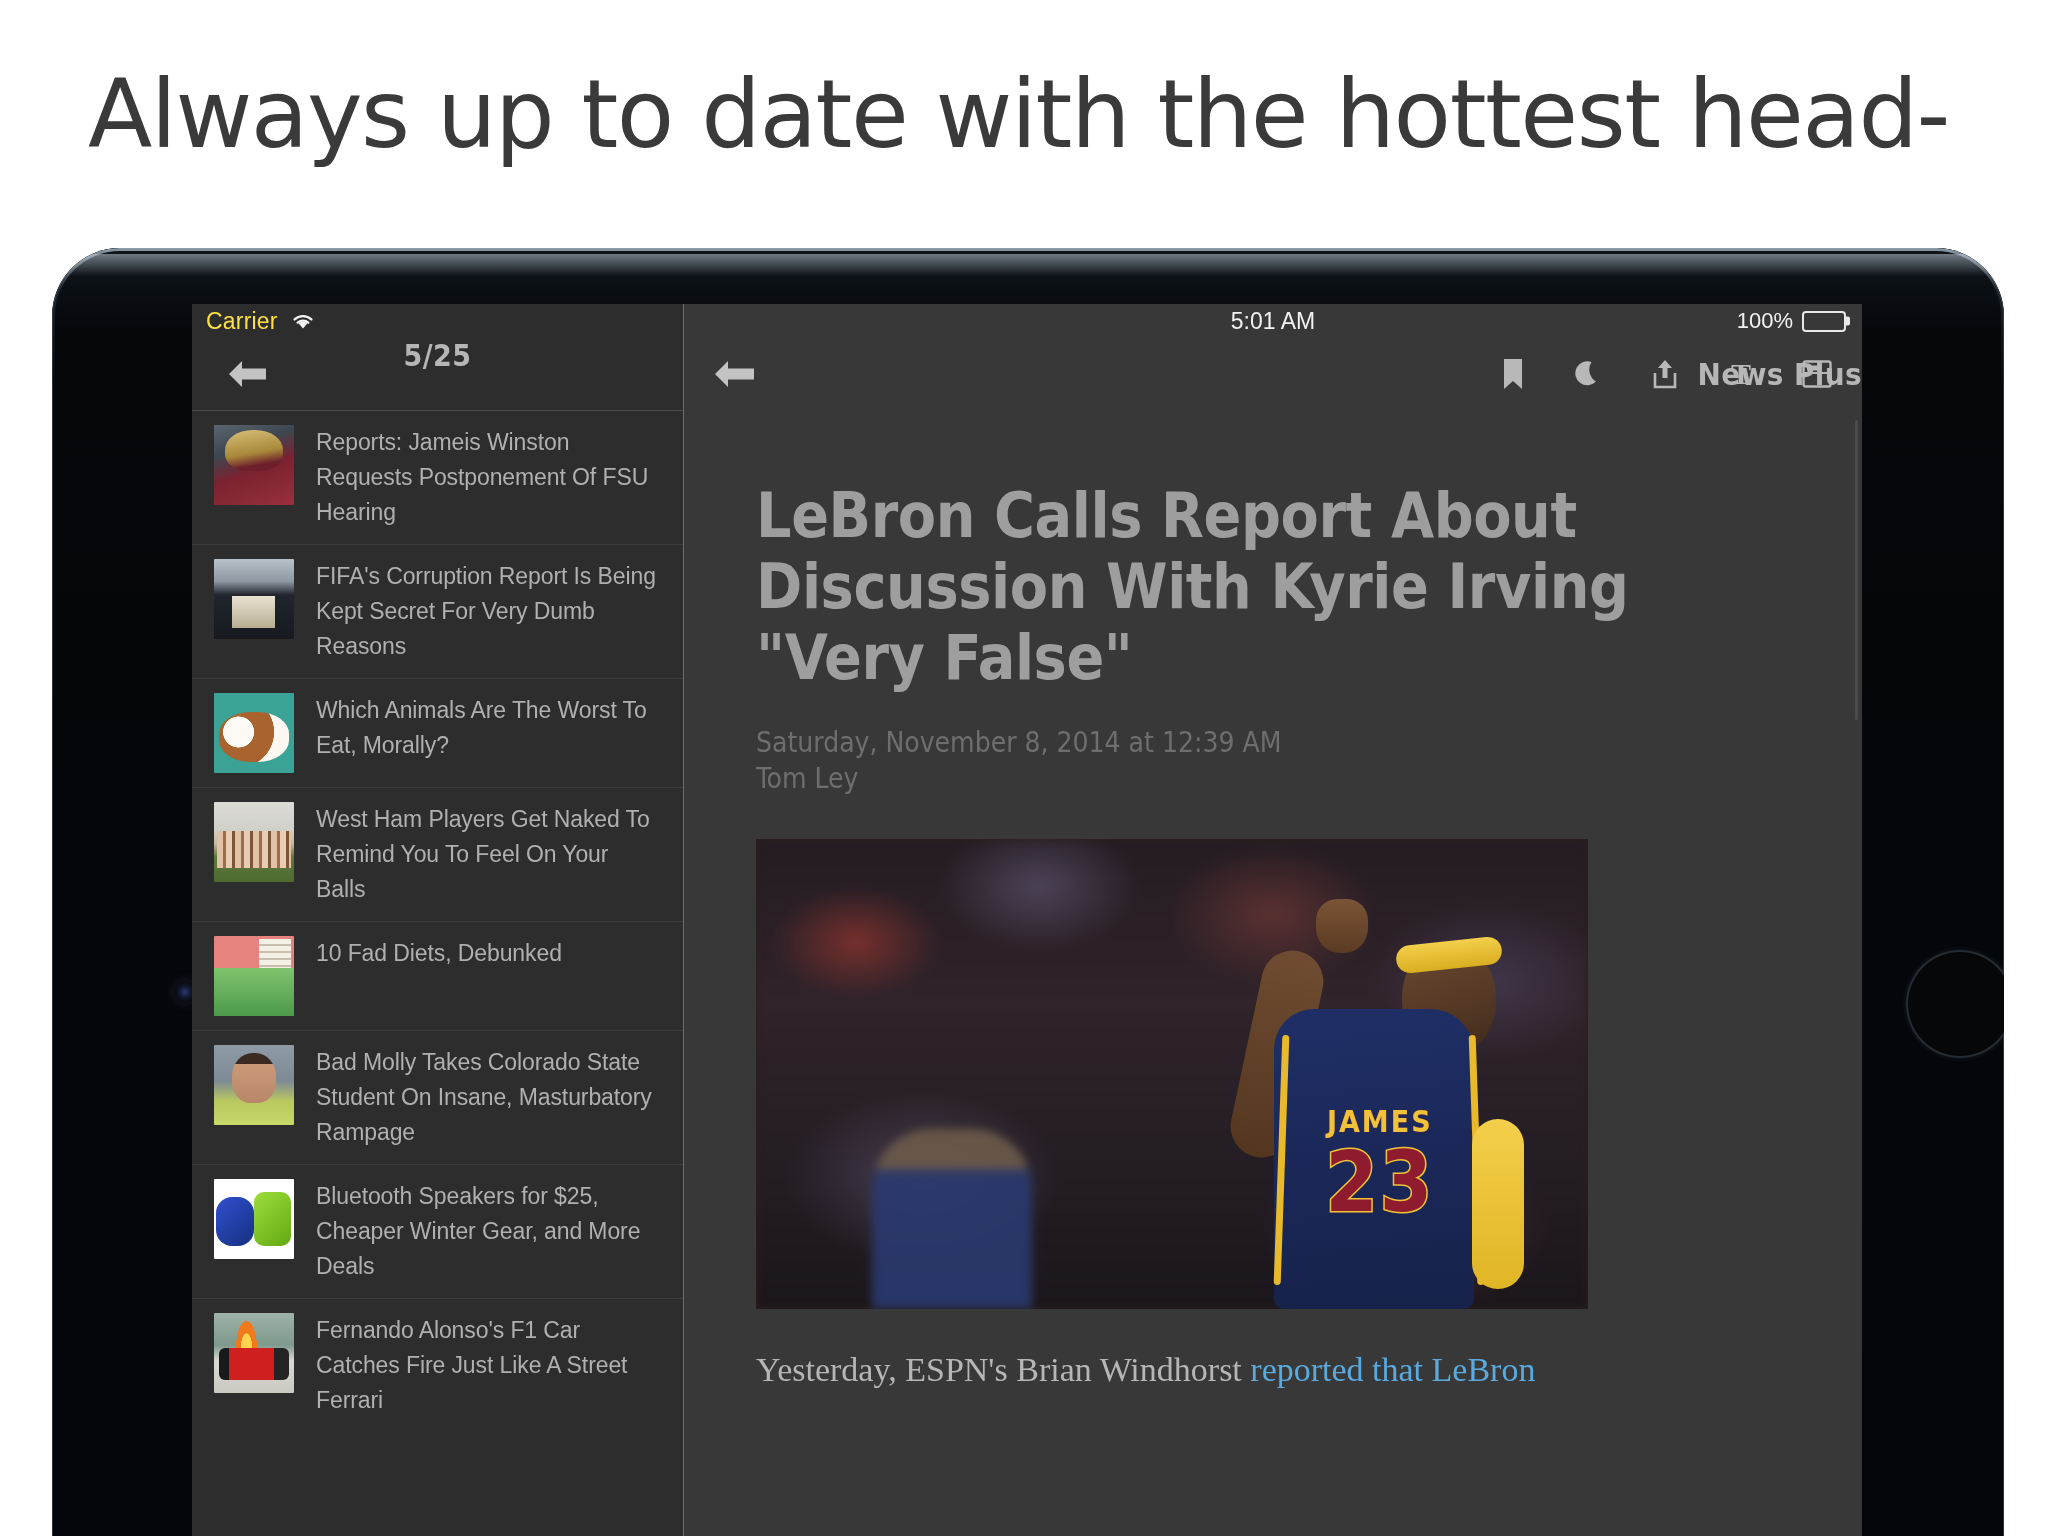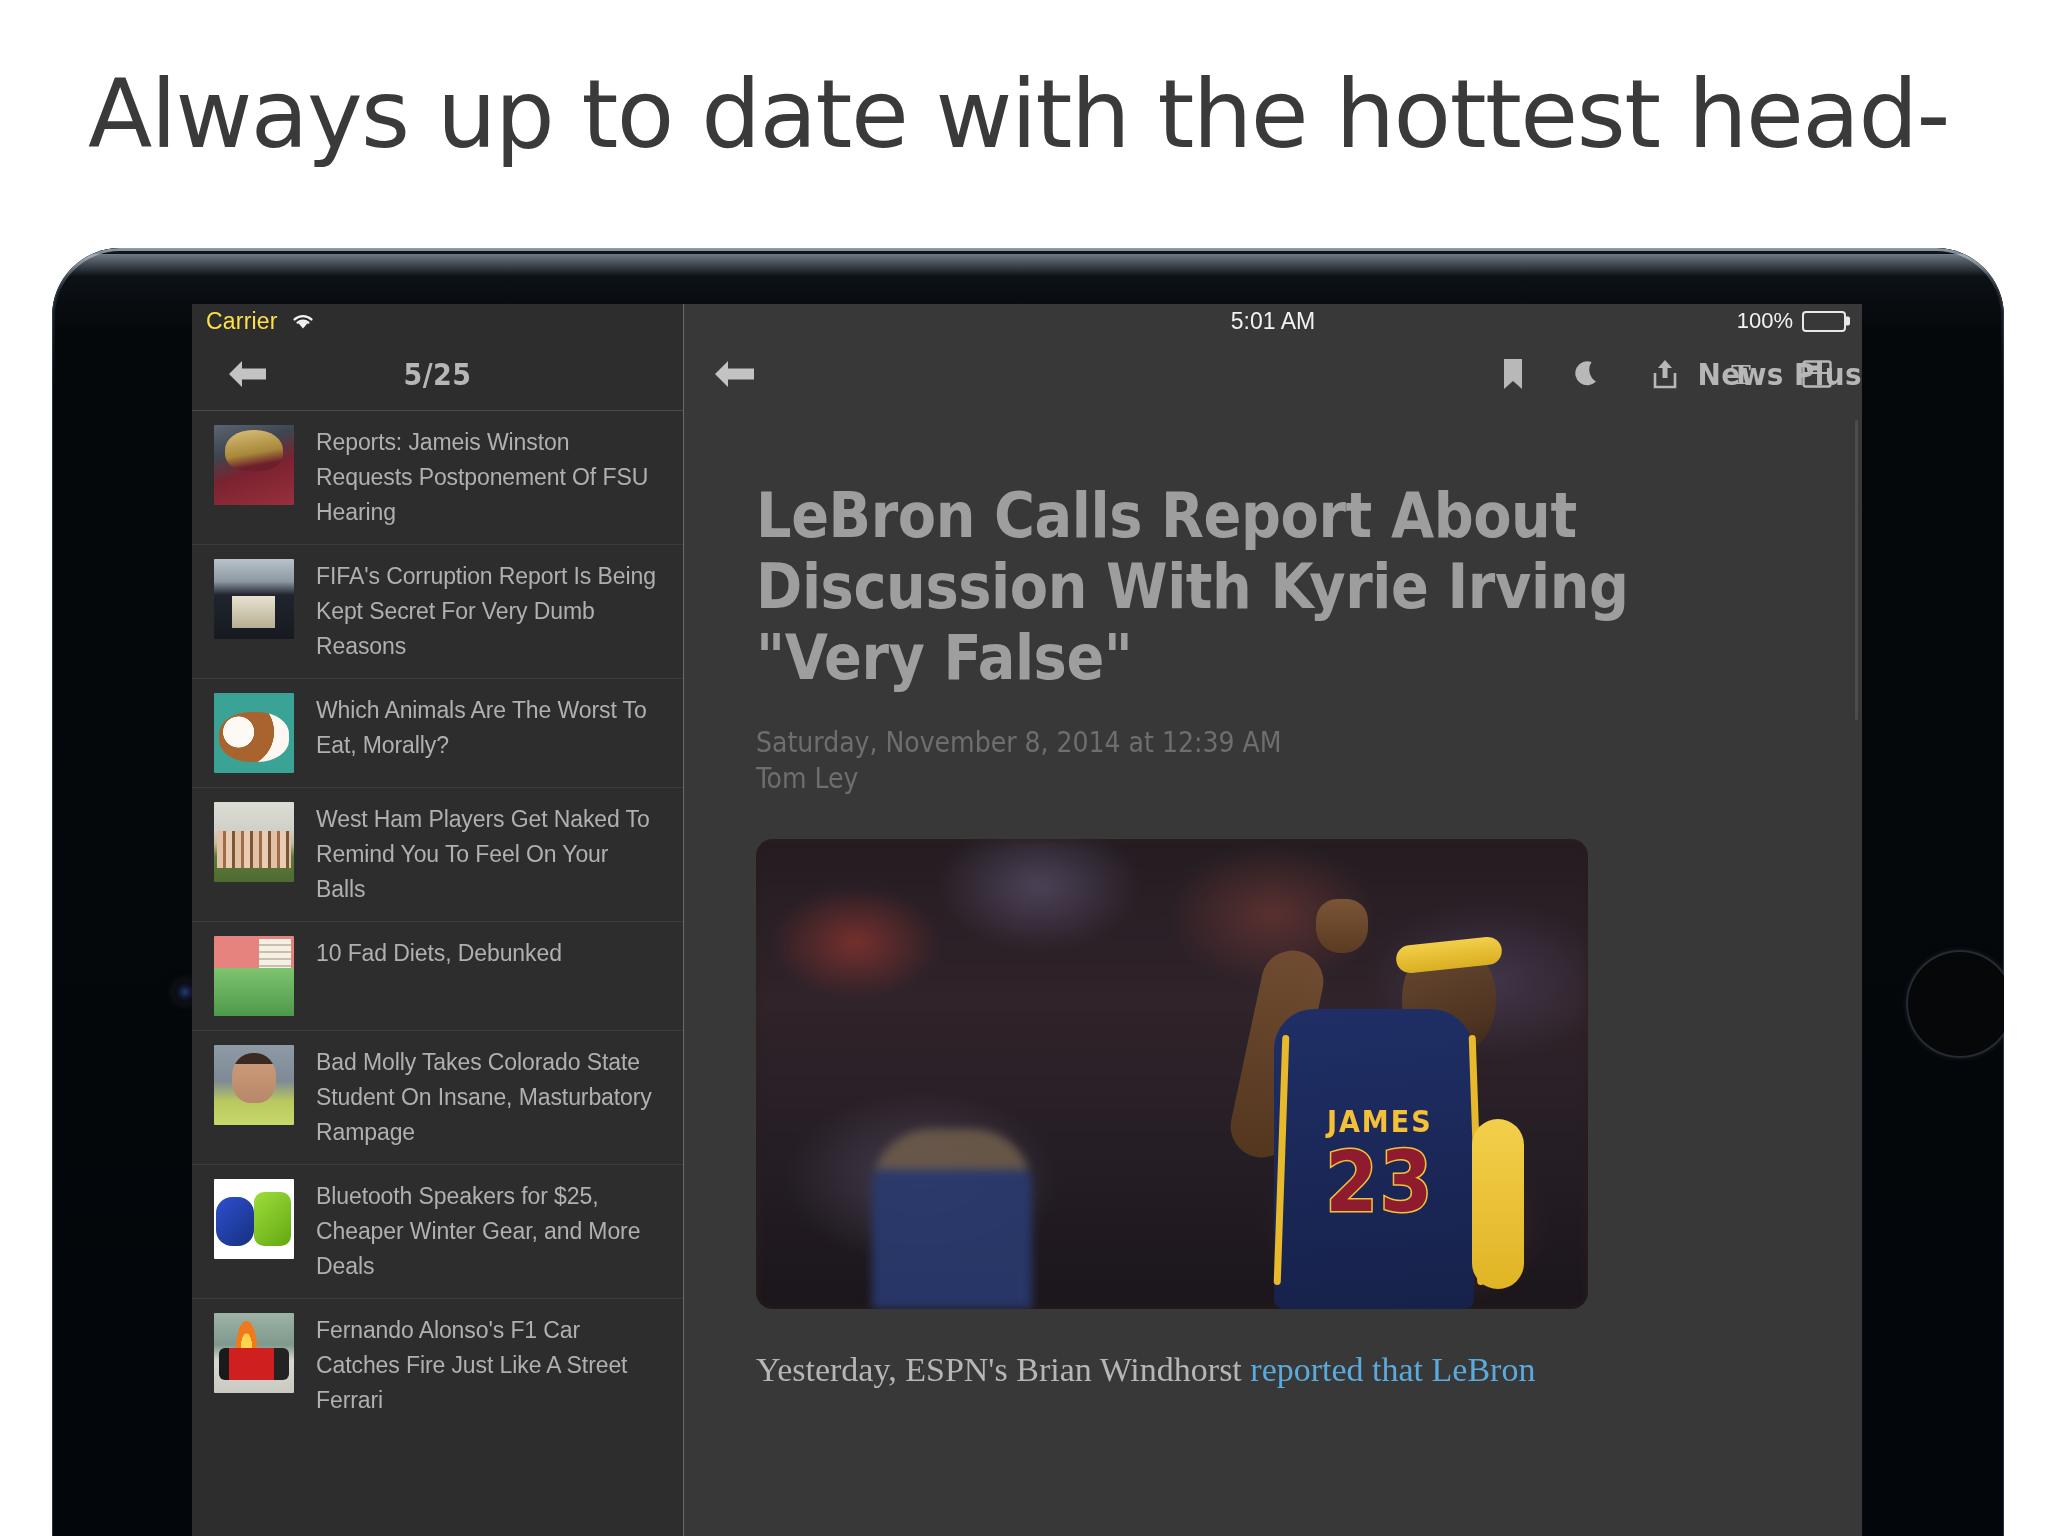--- a/index.html
+++ b/index.html
@@ -103,21 +103,21 @@
     color: #fde047;
     font-size: 23px;
     flex: none;
   }
   .carrier-text { letter-spacing: .2px; }
   .wifi-icon { margin-left: 12px; display: flex; align-items: flex-end; }
 
   .navbar {
     height: 72px;
     display: flex;
-    align-items: center;
+    align-items: flex-start;
     flex: none;
     position: relative;
   }
   .back-arrow {
     position: absolute;
     left: 34px; top: 50%;
     transform: translateY(-50%);
     width: 44px; height: 34px;
     display: flex; align-items: center;
   }
@@ -310,21 +310,20 @@
     font-weight: normal;
     font-size: 28px;
     line-height: 36px;
   }
   .hero-photo {
     margin-top: 42px;
     width: 832px; height: 470px;
     position: relative;
     overflow: hidden;
     background: #2a1f1c;
-    border-radius: 17px;
   }
   .hero-crowd {
     position: absolute; inset: 0;
     background:
       radial-gradient(ellipse 120px 80px at 12% 22%, rgba(180,60,50,.55), rgba(0,0,0,0) 70%),
       radial-gradient(ellipse 140px 90px at 34% 10%, rgba(120,110,150,.45), rgba(0,0,0,0) 72%),
       radial-gradient(ellipse 150px 100px at 62% 16%, rgba(150,70,60,.45), rgba(0,0,0,0) 70%),
       radial-gradient(ellipse 170px 110px at 88% 30%, rgba(90,80,120,.42), rgba(0,0,0,0) 72%),
       radial-gradient(ellipse 190px 120px at 20% 72%, rgba(110,100,130,.45), rgba(0,0,0,0) 72%),
       radial-gradient(ellipse 200px 130px at 78% 82%, rgba(150,70,65,.40), rgba(0,0,0,0) 72%),

